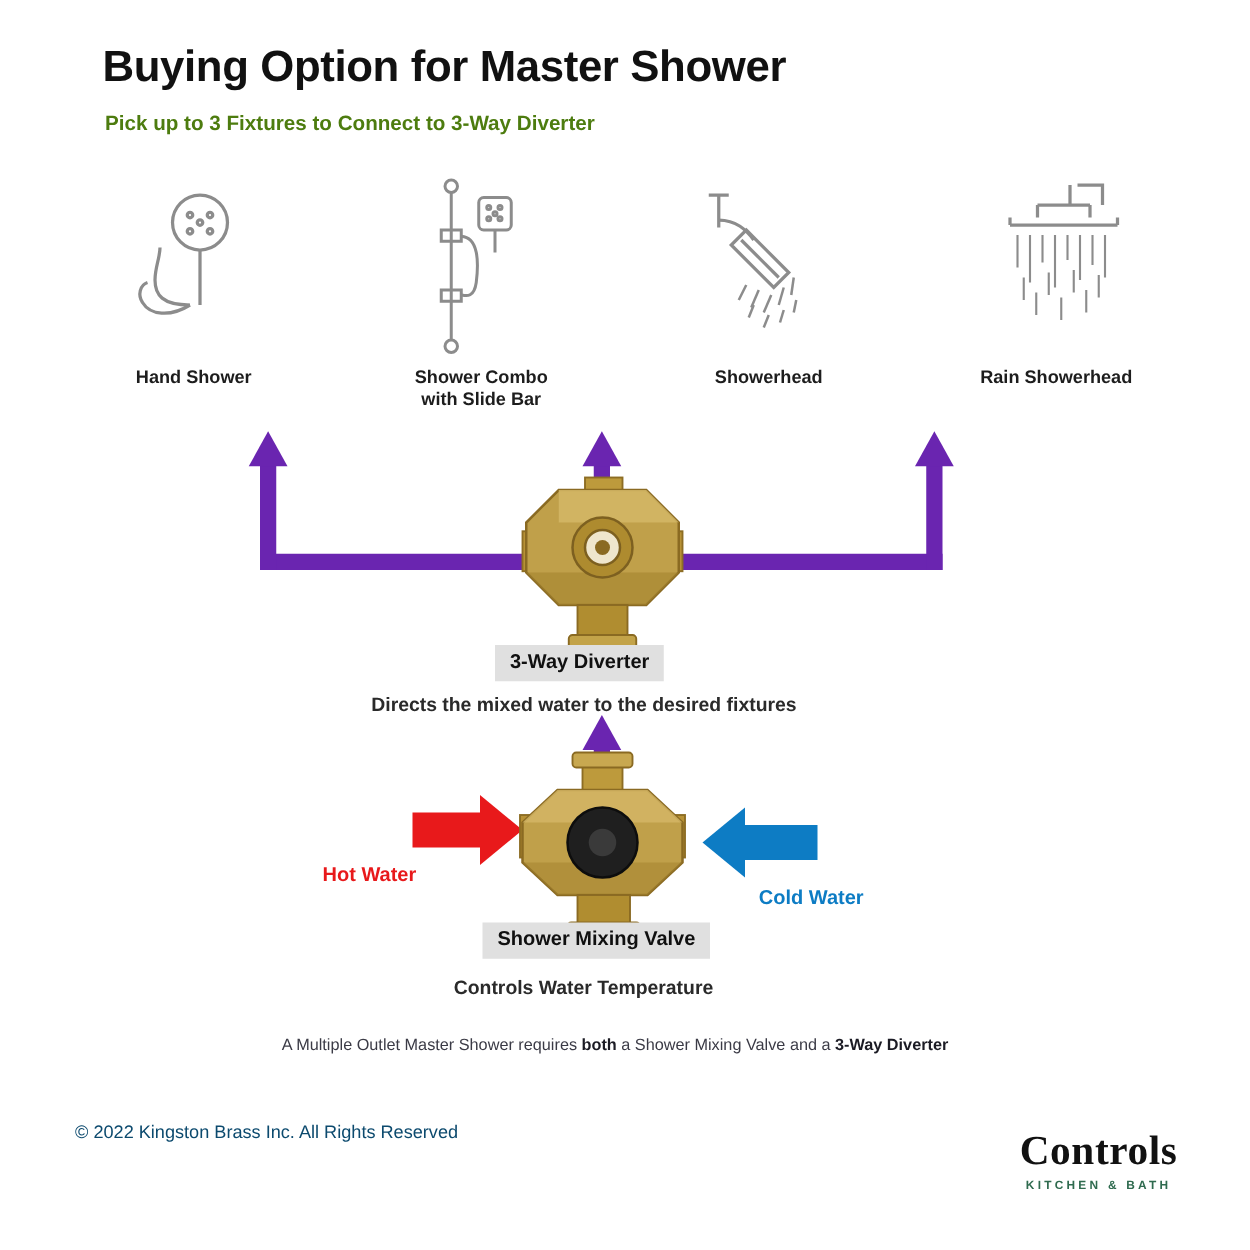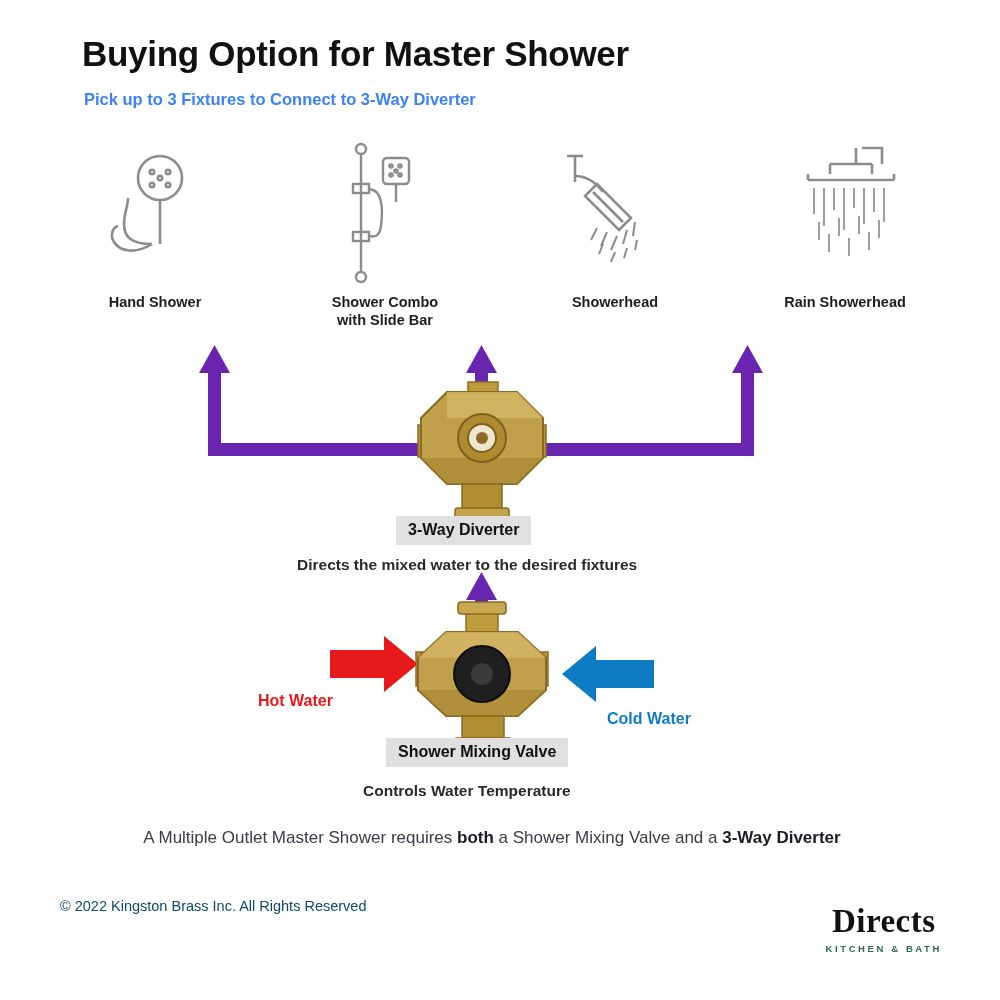--- a/index.html
+++ b/index.html
@@ -31,21 +31,21 @@
     letter-spacing: -0.3px;
     color: #111111;
     white-space: nowrap;
   }
   .subtitle {
     position: absolute;
     left: 84px;
     top: 90px;
     font-size: 16.5px;
     font-weight: bold;
-    color: #3b82f6;
+    color: #4d7c0f;
     white-space: nowrap;
   }
 
   
   .fixtures {
     position: absolute;
     left: 40px;
     top: 140px;
     width: 920px;
     height: 210px;
@@ -117,21 +117,21 @@
   #hot-label  { left: 258px; top: 692px; color: #e8191b; }
   #cold-label { left: 607px; top: 710px; color: #0d7cc4; }
 
   
   .note {
     position: absolute;
     left: 0;
     top: 828px;
     width: 984px;
     text-align: center;
-    font-size: 17px;
+    font-size: 13px;
     color: #3b3b46;
   }
   .note b { color: #1b1b24; }
 
   .copyright {
     position: absolute;
     left: 60px;
     top: 898px;
     font-size: 14.5px;
     color: #0c4a6e;
@@ -372,17 +372,17 @@
   <div class="water-label" id="hot-label">Hot Water</div>
   <div class="water-label" id="cold-label">Cold Water</div>
 
   <div class="note">
     <span>A Multiple Outlet Master Shower requires </span><b>both</b><span> a Shower Mixing Valve and a </span><b>3-Way Diverter</b>
   </div>
 
   <div class="copyright">© 2022 Kingston Brass Inc.  All Rights Reserved</div>
 
   <div class="logo">
-    <div class="logo-word">Directs</div>
+    <div class="logo-word">Controls</div>
     <div class="logo-sub">KITCHEN &amp; BATH</div>
   </div>
 
 </div>
 
 </body></html>

